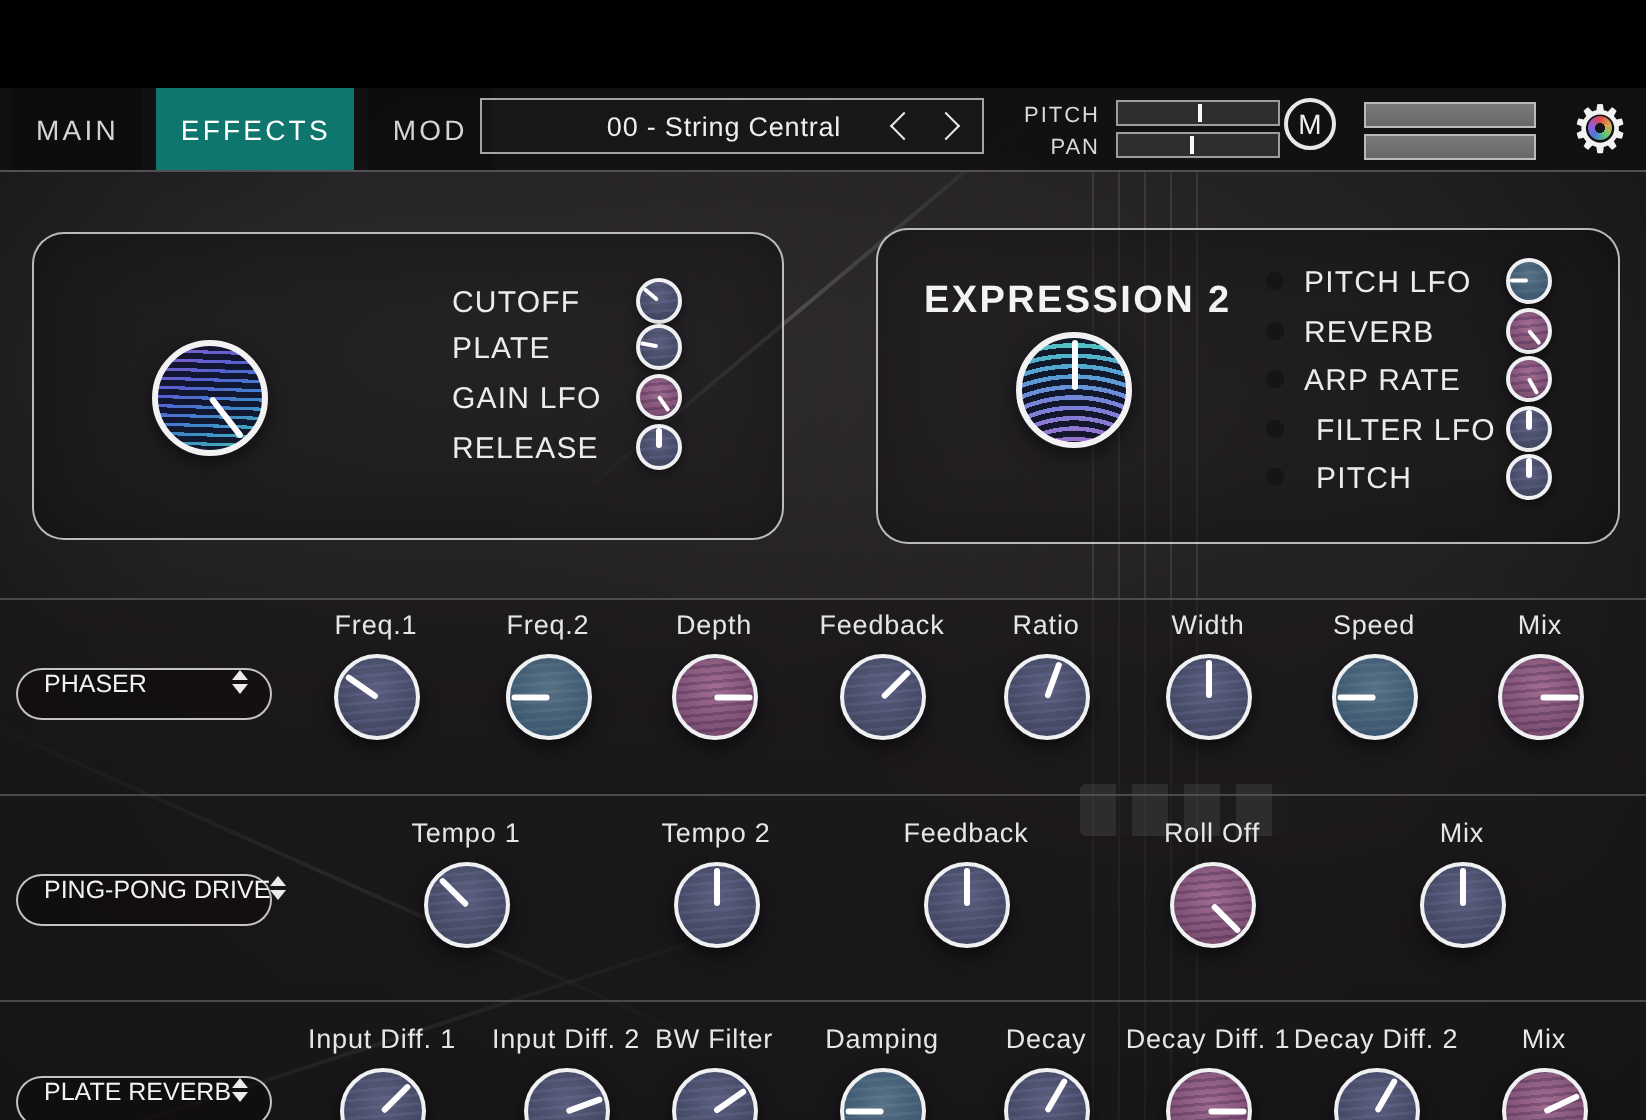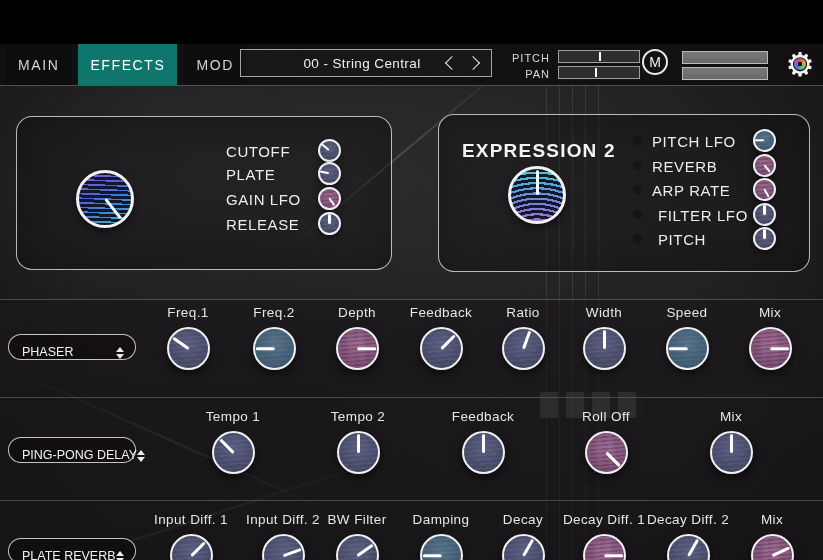--- a/index.html
+++ b/index.html
@@ -70,21 +70,21 @@
       box-shadow:0 2px 6px rgba(0,0,0,0.5);cursor:pointer;}
   .dot{position:absolute;width:9px;height:9px;border-radius:50%;background:#151515;}
 
   
   .fxband{position:absolute;left:0;width:823px;background:rgba(26,24,26,0.6);
       border-top:1px solid rgba(190,190,190,0.3);}
   .b1{top:255px;height:98px;} .b2{top:353px;height:103px;} .b3{top:456px;height:89px;}
   .bottom{position:absolute;left:0;top:545px;width:823px;height:15px;background:#121012;
       border-top:1px solid rgba(190,190,190,0.3);}
   .sel{position:absolute;left:8px;width:128px;height:26px;box-sizing:border-box;cursor:pointer;
-      border:1.4px solid rgba(228,228,228,0.85);border-radius:13px;display:flex;align-items:flex-end;
+      border:1.4px solid rgba(228,228,228,0.85);border-radius:13px;display:flex;align-items:flex-start;
       background:rgba(12,10,12,0.55);}
   .sel.s1{top:290px;} .sel.s2{top:393px;} .sel.s3{top:494px;}
   .sel-label{flex:1;font-size:12.5px;color:#f2f2f2;padding-left:13px;white-space:nowrap;}
   .sort{display:flex;flex-direction:column;gap:2px;padding-right:11px;}
   .tri-up{width:0;height:0;border-left:4.5px solid transparent;border-right:4.5px solid transparent;
       border-bottom:5.5px solid #ececec;}
   .tri-down{width:0;height:0;border-left:4.5px solid transparent;border-right:4.5px solid transparent;
       border-top:5.5px solid #ececec;}
   .kcell{position:absolute;width:90px;text-align:center;}
   .r1{top:261px;} .r2{top:365px;} .r3{top:468px;}
@@ -213,21 +213,21 @@
   <div class="bottom"></div>
 
   <div class="sel s1">
     <span class="sel-label">PHASER</span>
     <span class="sort">
         <span class="tri-up"></span>
         <span class="tri-down"></span>
       </span>
   </div>
   <div class="sel s2">
-    <span class="sel-label">PING-PONG DELAY</span>
+    <span class="sel-label">PING-PONG DRIVE</span>
     <span class="sort">
         <span class="tri-up"></span>
         <span class="tri-down"></span>
       </span>
   </div>
   <div class="sel s3">
     <span class="sel-label">PLATE REVERB</span>
     <span class="sort">
         <span class="tri-up"></span>
         <span class="tri-down"></span>

